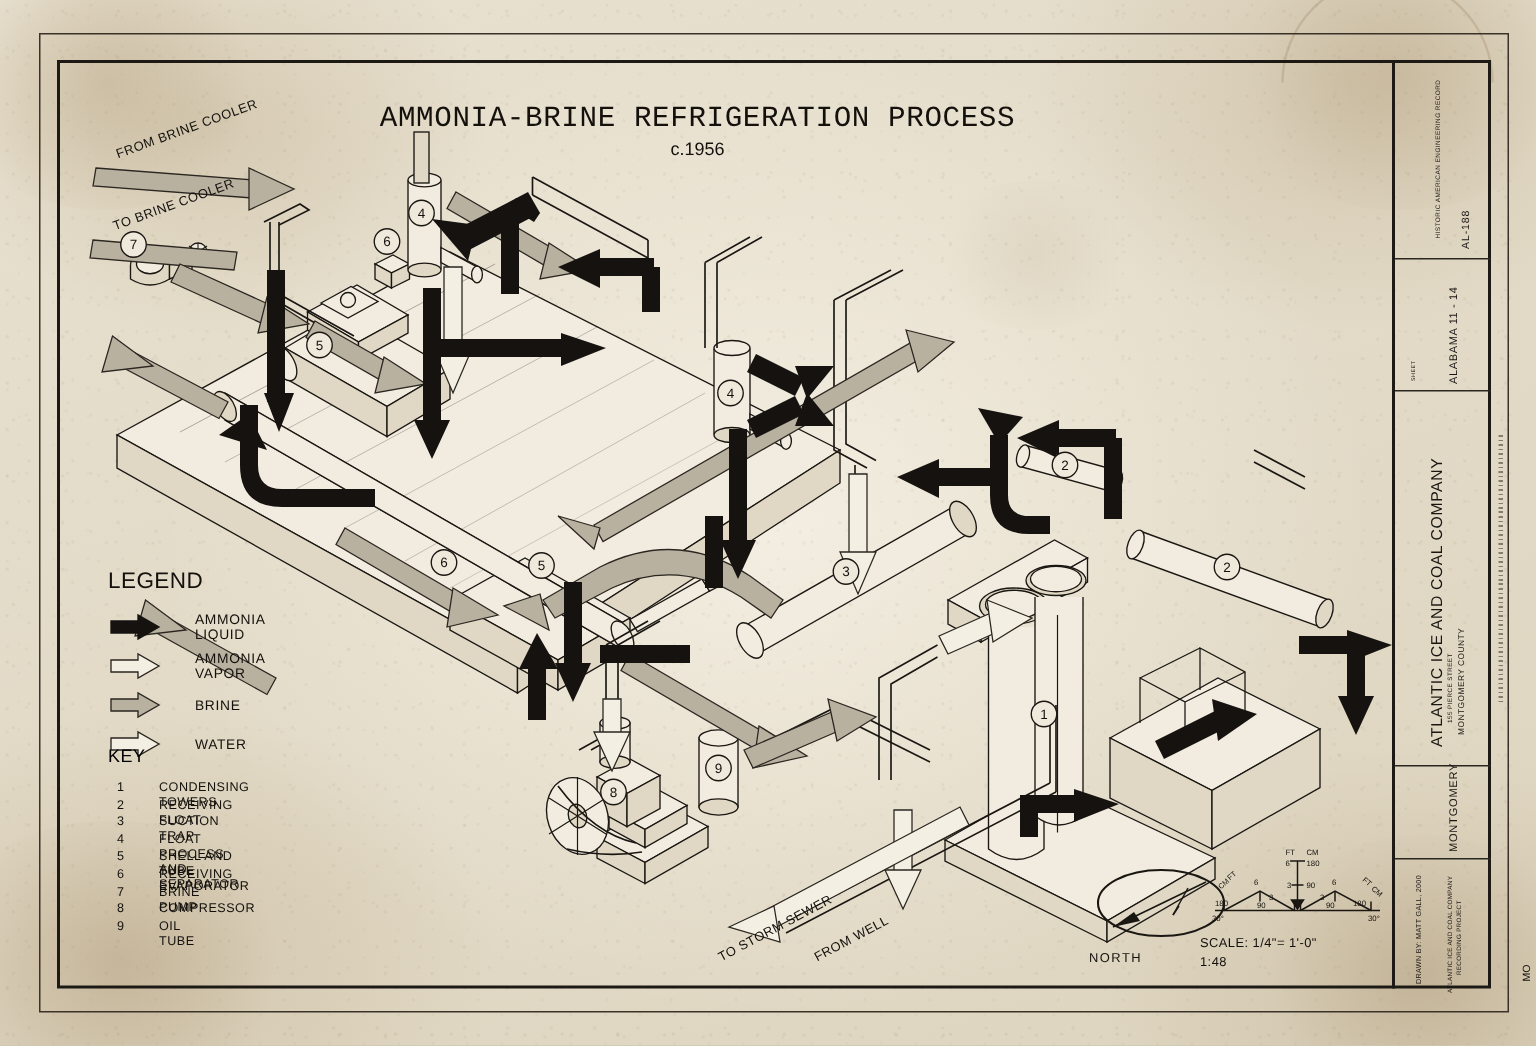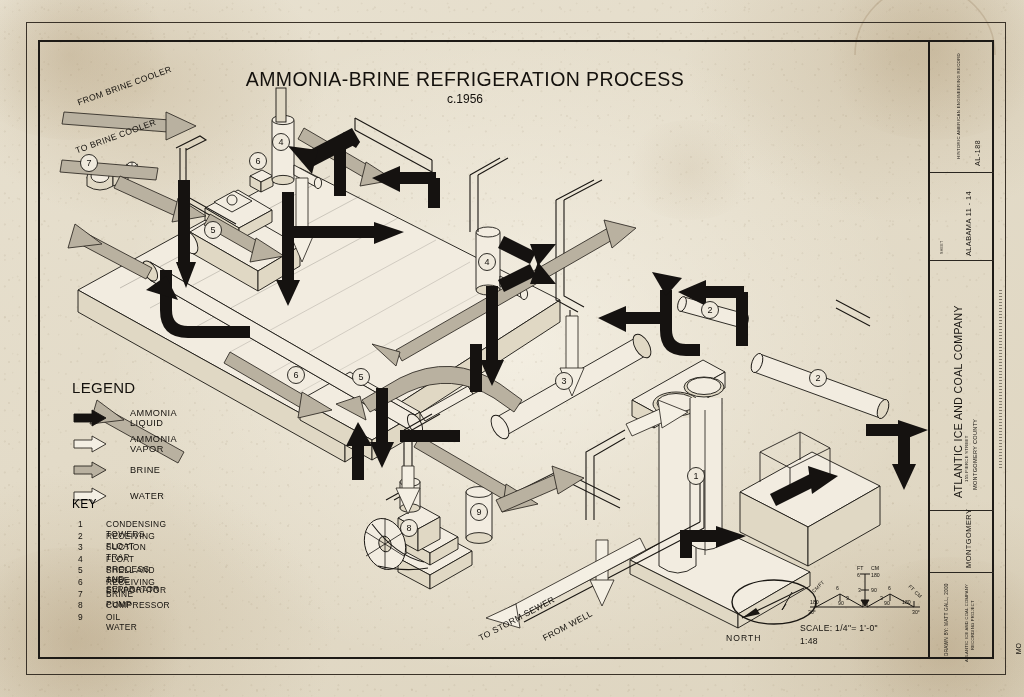--- a/index.html
+++ b/index.html
@@ -43,21 +43,21 @@
   .tb{position:absolute;top:40px;bottom:38px;right:30px;width:64px;border-left:2.2px solid #1d1a16;}
   .tb-cell{position:absolute;left:0;right:0;border-bottom:1.1px solid #2a2620;}
   .vtext{
     position:absolute;white-space:nowrap;transform-origin:0 0;
     color:#191612;letter-spacing:.3px;
   }
   .rot{transform:rotate(-90deg);}
 
   
   .t{position:absolute;color:#14110d;white-space:nowrap;}
-  #title{left:0;right:94px;top:68px;text-align:center;font-size:19.5px;letter-spacing:.4px;color:#14110d;}
+  #title{left:0;right:94px;top:68px;text-align:center;font-size:19.5px;letter-spacing:.4px;color:#14110d;font-family:Liberation Mono, monospace;}
   #subtitle{left:0;right:94px;top:92px;text-align:center;font-size:12px;}
 
   .flowlbl{font-size:8.6px;letter-spacing:.4px;}
 
   
   #legend{position:absolute;left:72px;top:379px;}
   #legend .hd{font-size:15px;letter-spacing:.3px;color:#14110d;}
   .leg-row{position:relative;height:26px;display:flex;align-items:center;}
   .leg-row .lbl{position:absolute;left:58px;font-size:9.2px;letter-spacing:.45px;color:#14110d;}
   .leg-ar{position:absolute;left:0;top:50%;transform:translateY(-50%);}
@@ -534,21 +534,21 @@
         <div class="key-row">
           <span class="n">7</span>
           <span class="d">BRINE PUMP</span>
         </div>
         <div class="key-row">
           <span class="n">8</span>
           <span class="d">COMPRESSOR</span>
         </div>
         <div class="key-row">
           <span class="n">9</span>
-          <span class="d">OIL WATER</span>
+          <span class="d">OIL TUBE</span>
         </div>
       </div>
   </div>
 
   <div id="northwrap">
     <svg width="96" height="54">
       <ellipse cx="48" cy="24" rx="42" ry="22" fill="none" stroke="#1a1713" stroke-width="1.4"></ellipse>
       <path d="M16,40 L78,10" stroke="#1a1713" stroke-width="1.1" fill="none"></path>
       <path d="M16,40 L34,36 L30,30 Z" fill="#1a1713"></path>
       <path d="M56,32 L66,14" stroke="#1a1713" stroke-width="1" fill="none"></path>

